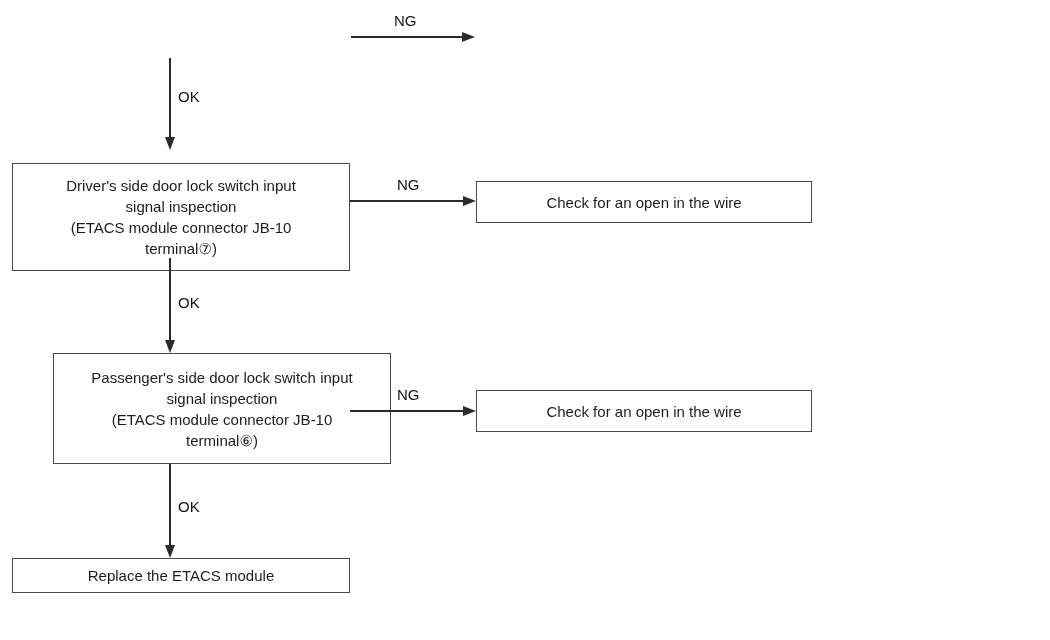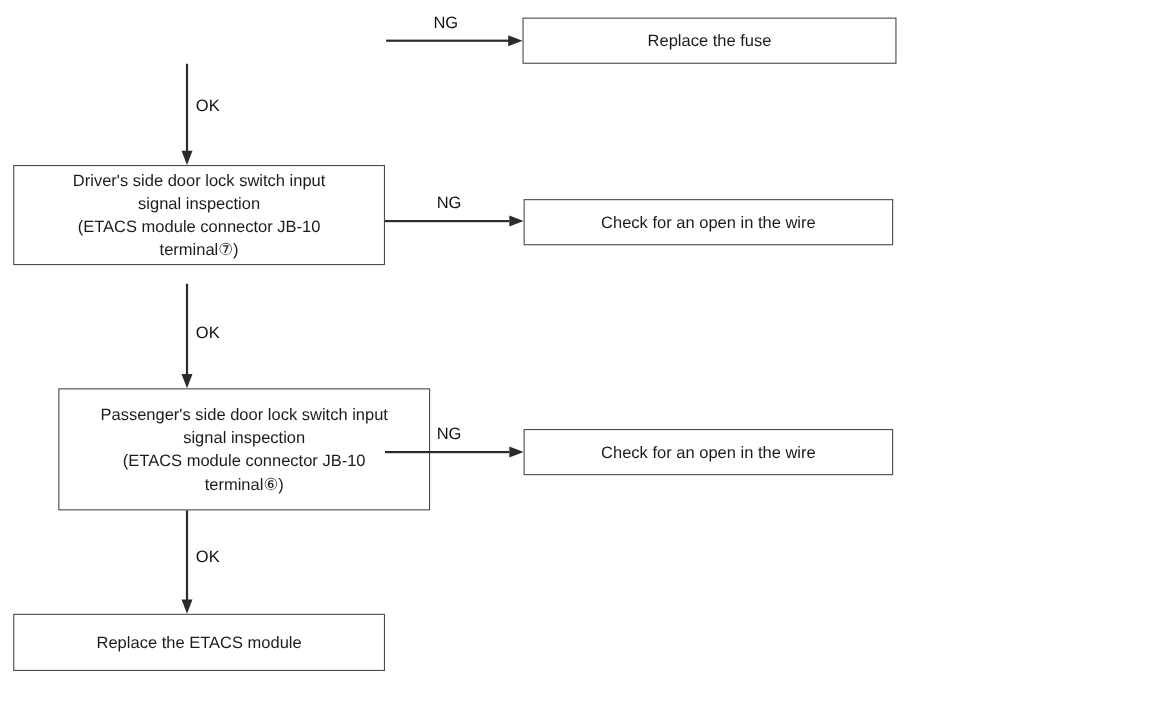--- a/index.html
+++ b/index.html
@@ -70,29 +70,26 @@
 </head>
 <body>
 
 <div class="canvas">
 
 
   <div class="edge-h" style="left:351px; top:36px; width:112px;"></div>
   <div class="ah-right" style="left:462px; top:32px;"></div>
   <span class="edge-label" style="left:394px; top:12px;">NG</span>
 
-  <div class="node" style="left:475px; top:16px; width:340px; height:42px;">
-    <span class="node-label">Replace the fuse</span>
-  </div>
 
   <div class="edge-v" style="left:169px; top:58px; height:80px;"></div>
   <div class="ah-down" style="left:165px; top:137px;"></div>
   <span class="edge-label" style="left:178px; top:88px;">OK</span>
 
-  <div class="node" style="left:12px; top:150px; width:338px; height:91px;">
+  <div class="node" style="left:12px; top:163px; width:338px; height:108px;">
     <span class="node-label">Driver's side door lock switch input
 signal inspection
 (ETACS module connector JB-10
 terminal⑦)</span>
   </div>
 
   <div class="edge-h" style="left:350px; top:200px; width:113px;"></div>
   <div class="ah-right" style="left:463px; top:196px;"></div>
   <span class="edge-label" style="left:397px; top:176px;">NG</span>
 
@@ -116,17 +113,17 @@
   <span class="edge-label" style="left:397px; top:386px;">NG</span>
 
   <div class="node" style="left:476px; top:390px; width:336px; height:42px;">
     <span class="node-label">Check for an open in the wire</span>
   </div>
 
   <div class="edge-v" style="left:169px; top:464px; height:82px;"></div>
   <div class="ah-down" style="left:165px; top:545px;"></div>
   <span class="edge-label" style="left:178px; top:498px;">OK</span>
 
-  <div class="node" style="left:12px; top:558px; width:338px; height:52px;">
+  <div class="node" style="left:12px; top:558px; width:338px; height:35px;">
     <span class="node-label">Replace the ETACS module</span>
   </div>
 
 </div>
 
 </body></html>

